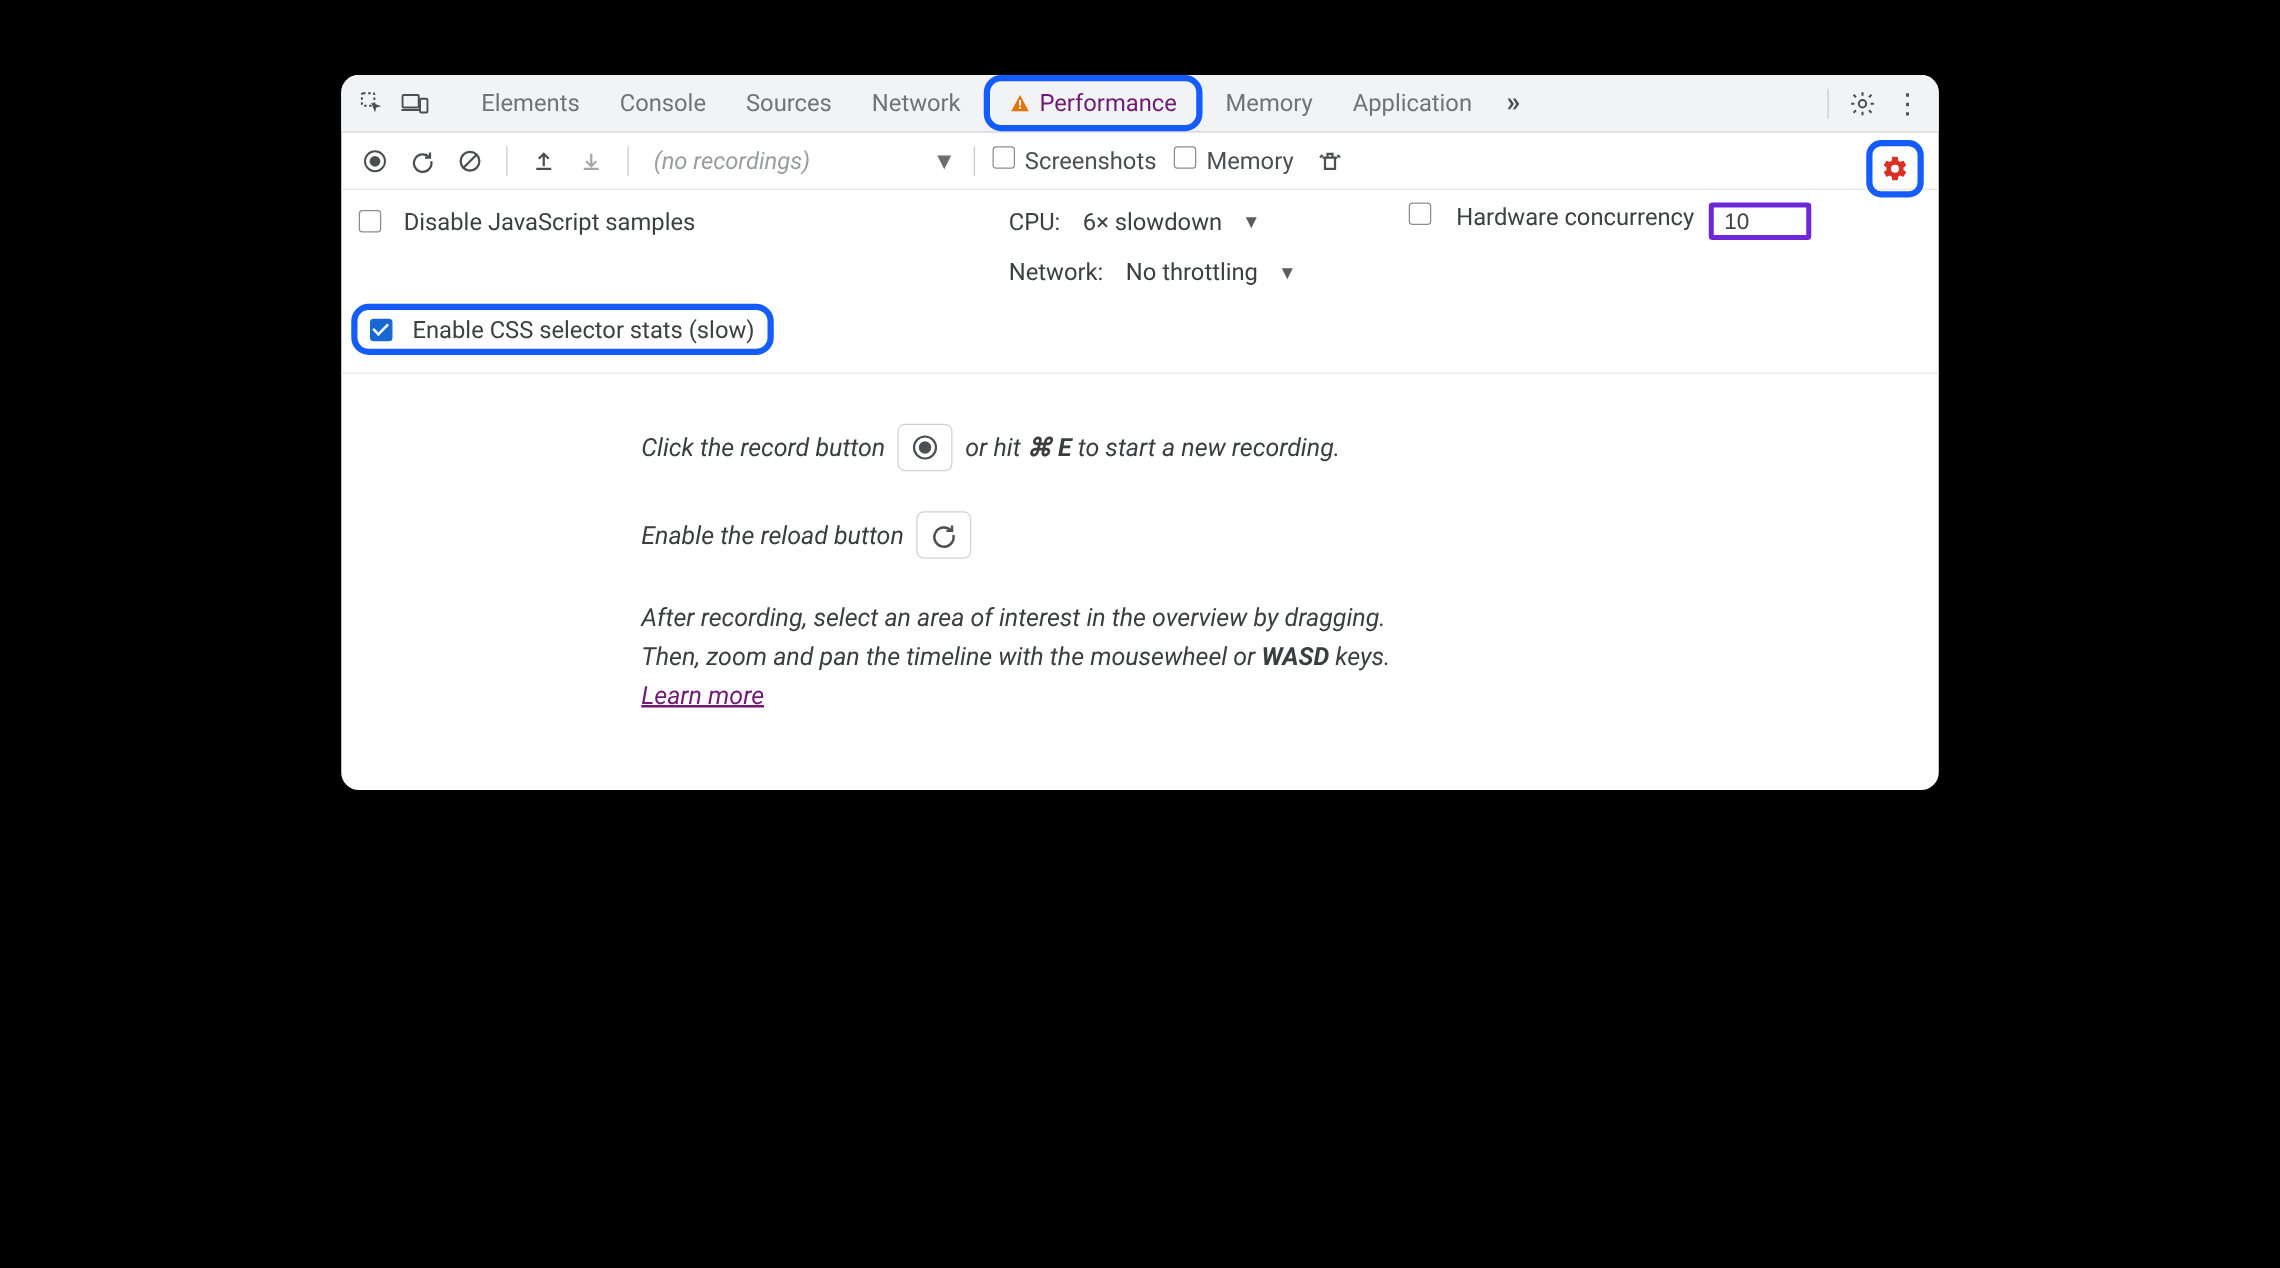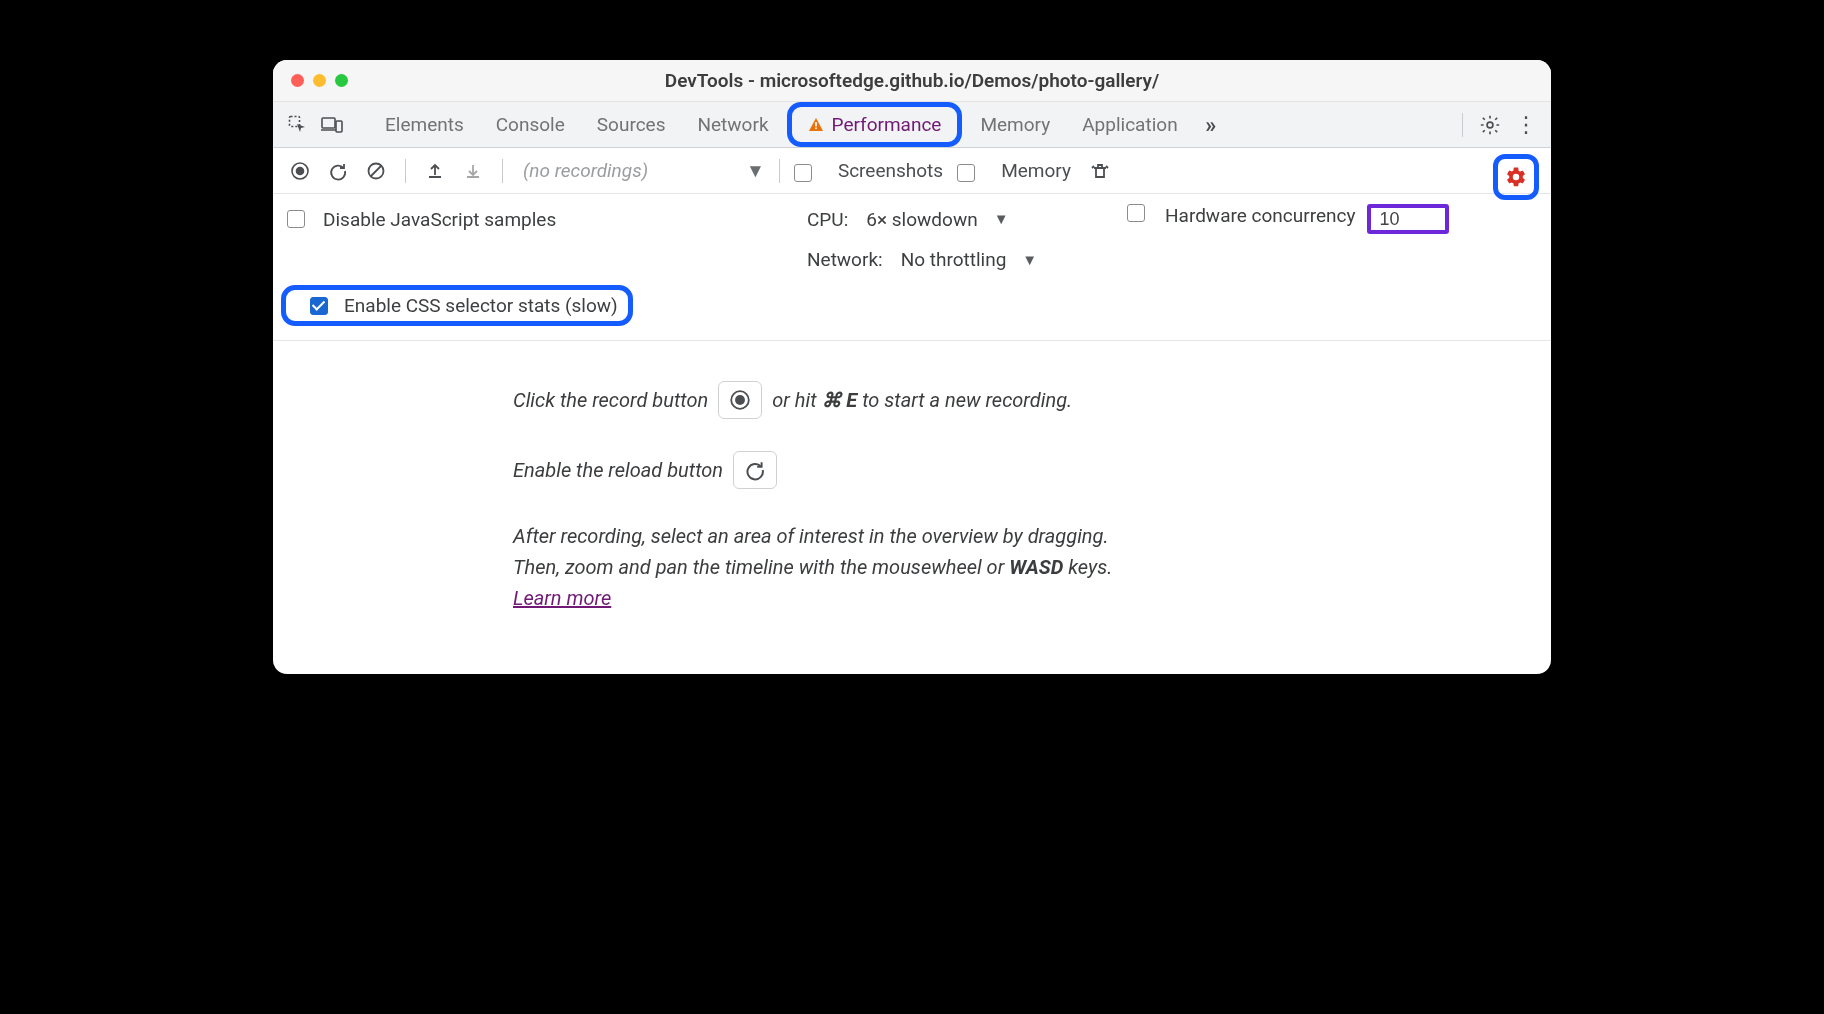--- a/index.html
+++ b/index.html
@@ -108,21 +108,21 @@
   }
   .chk.checked{
     background:#1967d2; border-color:#1967d2;
     position:relative;
   }
   .chk.checked::after{
     content:""; position:absolute; left:4px; top:0px;
     width:5px; height:10px; border:solid #fff; border-width:0 2.5px 2.5px 0;
     transform: rotate(45deg);
   }
-  .toolbar-group{ display:flex; align-items:flex-end; gap:18px; }
+  .toolbar-group{ display:flex; align-items:flex-start; gap:0; }
   .gear-red-wrap{
     margin-left:auto;
     border:5px solid #155cff; border-radius:12px;
     width:46px; height:46px; display:flex; align-items:center; justify-content:center;
     position: relative;
     top: 6px;
   }
   .gear-red{ color:#d93025; }
   
   .settings {
@@ -137,21 +137,21 @@
   }
   .settings .cell{ display:flex; align-items:center; gap:10px;}
   .dropdown{ display:flex; align-items:center; gap:10px;}
   .dropdown .dd-arrow{ font-size:15px; color:#5a5d5f; margin-left:6px;}
   .hardware-row{ display:flex; align-items:flex-start; gap:12px;}
   .num-input{
     width:82px; height:30px; border:4px solid #6d28d9; border-radius:3px;
     padding:2px 8px; font-size:18px; color:#444;
   }
   .css-stats-wrap{
-    border:5px solid #155cff; border-radius:14px; padding:4px 10px 4px 24px;
+    border:5px solid #155cff; border-radius:14px; padding:4px 10px 4px 10px;
     display:inline-flex; align-items:center; gap:8px;
     margin-left:-6px;
   }
   
   .main {
     padding: 40px 0 60px 240px;
     font-size: 20px;
     color:#3b3d3f;
     line-height: 1.55;
     font-style: italic;
@@ -164,28 +164,20 @@
   .key { font-family: inherit; font-weight:700; }
   .para { max-width: 760px; margin-top:6px;}
   .learn{ color:#701a75; text-decoration:underline; }
   svg { display:block; }
 </style>
 </head>
 <body>
 
 <div class="window">
 
-  <div class="titlebar">
-    <div class="traffic">
-      <div class="tl red"></div>
-      <div class="tl yellow"></div>
-      <div class="tl green"></div>
-    </div>
-    <div class="title">DevTools - microsoftedge.github.io/Demos/photo-gallery/</div>
-  </div>
 
   <div class="tabs">
     <div class="icon-btn">
       <svg width="20" height="20" viewBox="0 0 20 20" fill="none" stroke="currentColor" stroke-width="1.6">
         <rect x="1.5" y="1.5" width="10" height="10" rx="1" stroke-dasharray="2 2"></rect>
         <path d="M9 9 L17 12 L13 13 L12 17 Z" fill="currentColor" stroke="none"></path>
       </svg>
     </div>
     <div class="icon-btn">
       <svg width="22" height="20" viewBox="0 0 22 20" fill="none" stroke="currentColor" stroke-width="1.6">

